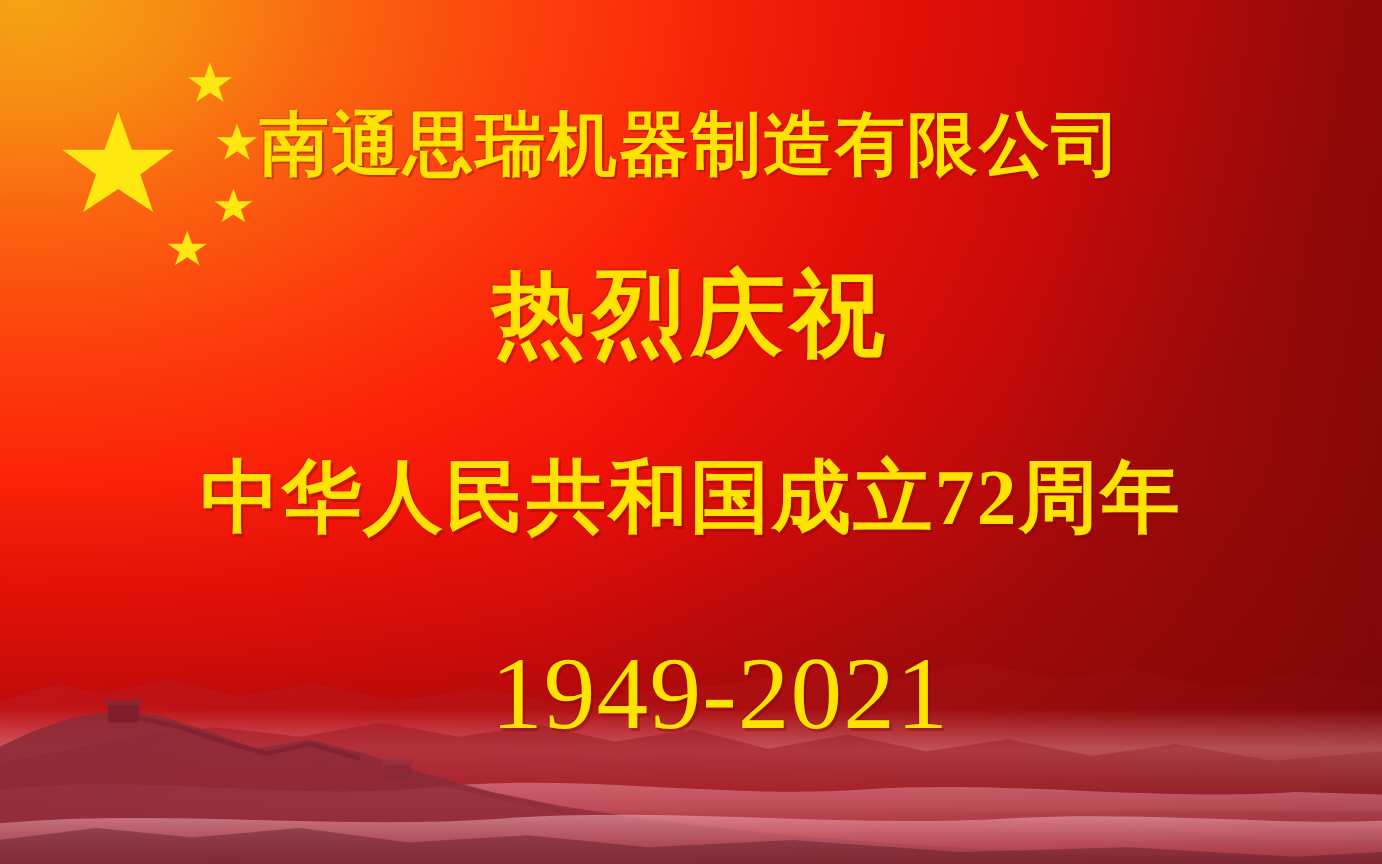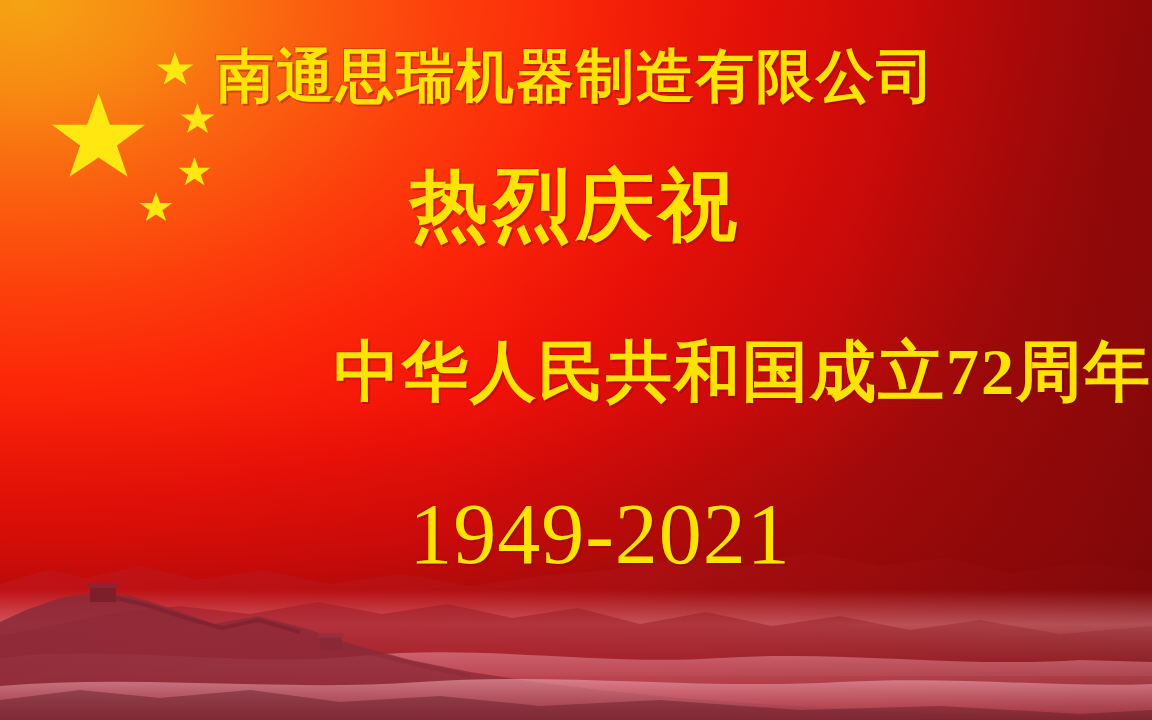--- a/index.html
+++ b/index.html
@@ -82,51 +82,51 @@
     width: 1152px;
     height: 180px;
     overflow: hidden;
   }
   .landscape svg { display: block; width: 1152px; height: 180px; }
 
   
   .text-layer {
     position: absolute;
     inset: 0;
+    margin-top: 44px;
   }
   .line {
     position: absolute;
     width: 100%;
     text-align: center;
     color: #FFE300;
     white-space: nowrap;
     font-weight: bold;
     letter-spacing: 0.01em;
     text-shadow:
        2px 2px 0 rgba(120,0,0,0.35),
        -1px -1px 0 rgba(140,10,0,0.25);
   }
   .line-company {
     top: 44px;
     font-size: 58px;
     line-height: 66px;
     letter-spacing: 2px;
   }
   .line-celebrate {
-    top: 160px;
+    top: 172px;
     font-size: 78px;
     line-height: 92px;
     letter-spacing: 5px;
   }
   .line-anniversary {
     top: 332px;
     font-size: 66px;
     line-height: 80px;
     letter-spacing: 2px;
-    text-align: right;
   }
   .line-years {
     top: 484px;
     font-size: 86px;
     line-height: 100px;
     letter-spacing: 1px;
     font-weight: normal;
     padding-left: 24px;
   }
 </style>

